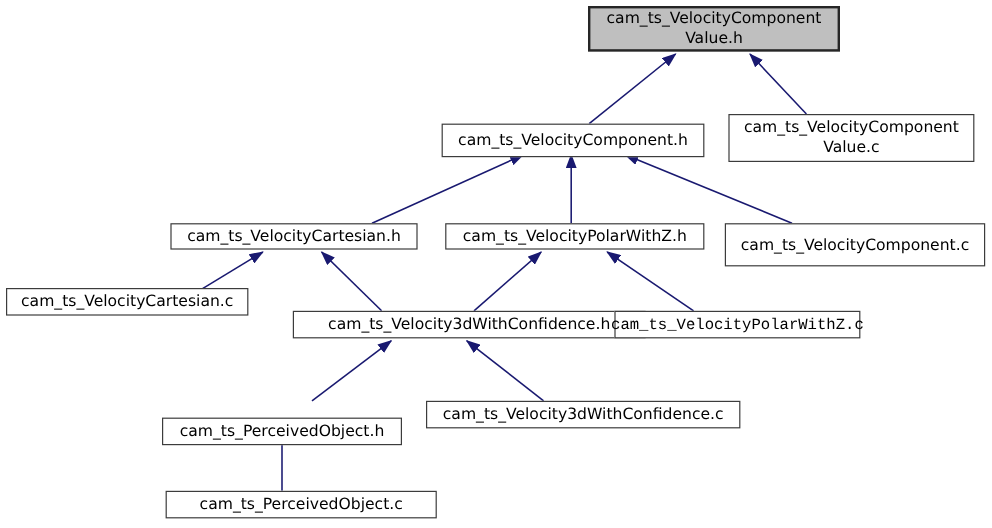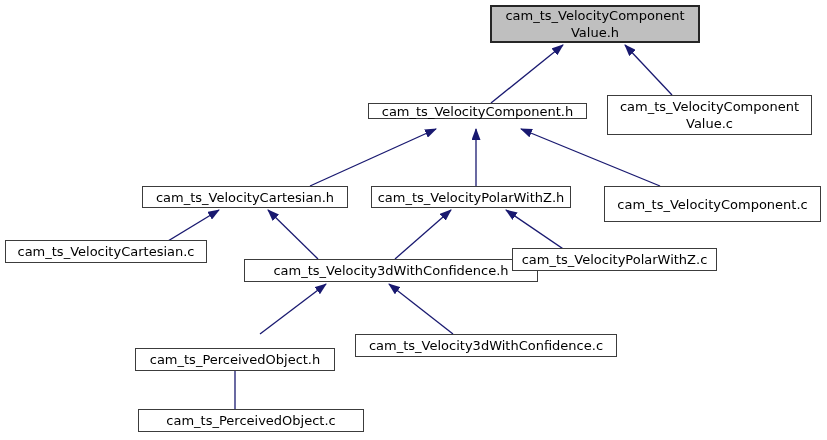--- a/index.html
+++ b/index.html
@@ -66,26 +66,26 @@
         <line x1="395" y1="259" x2="451" y2="210" stroke="#191970" stroke-width="1.3" marker-end="url(#arrowhead)"></line>
         <line x1="578" y1="259" x2="506" y2="210" stroke="#191970" stroke-width="1.3" marker-end="url(#arrowhead)"></line>
         <line x1="260" y1="334" x2="326" y2="284" stroke="#191970" stroke-width="1.3" marker-end="url(#arrowhead)"></line>
         <line x1="453" y1="334" x2="389" y2="284" stroke="#191970" stroke-width="1.3" marker-end="url(#arrowhead)"></line>
         <line x1="235" y1="409" x2="235" y2="359" stroke="#191970" stroke-width="1.3" marker-end="url(#arrowhead)"></line>
       </g>
   </svg>
   <div id="node-layer">
       <div class="node highlight" style="left: 490px; top: 5px; width: 210px; height: 38px;">cam_ts_VelocityComponent
 Value.h</div>
-      <div class="node" style="left: 368px; top: 103px; width: 219px; height: 16px;">cam_ts_VelocityComponent.h</div>
+      <div class="node" style="left: 368px; top: 103px; width: 219px; height: 28px;">cam_ts_VelocityComponent.h</div>
       <div class="node" style="left: 607px; top: 95px; width: 205px; height: 40px;">cam_ts_VelocityComponent
 Value.c</div>
       <div class="node" style="left: 142px; top: 186px; width: 206px; height: 22px; text-align: center;">cam_ts_VelocityCartesian.h</div>
-      <div class="node" style="left: 371px; top: 186px; width: 200px; height: 22px;">cam_ts_VelocityPolarWithZ.h</div>
+      <div class="node" style="left: 371px; top: 186px; width: 216px; height: 22px;">cam_ts_VelocityPolarWithZ.h</div>
       <div class="node" style="left: 604px; top: 186px; width: 217px; height: 36px;">cam_ts_VelocityComponent.c</div>
       <div class="node" style="left: 5px; top: 240px; width: 202px; height: 23px;">cam_ts_VelocityCartesian.c</div>
       <div class="node" style="left: 244px; top: 259px; width: 294px; height: 23px;">cam_ts_Velocity3dWithConfidence.h</div>
-      <div class="node" style="left: 512px; top: 248px; width: 205px; height: 23px;">cam_ts_VelocityPolarWithZ.c</div>
+      <div class="node" style="left: 512px; top: 259px; width: 205px; height: 23px; font-family: Liberation Mono, monospace;">cam_ts_VelocityPolarWithZ.c</div>
       <div class="node" style="left: 135px; top: 348px; width: 200px; height: 23px;">cam_ts_PerceivedObject.h</div>
       <div class="node" style="left: 355px; top: 334px; width: 262px; height: 23px;">cam_ts_Velocity3dWithConfidence.c</div>
       <div class="node" style="left: 138px; top: 409px; width: 226px; height: 23px;">cam_ts_PerceivedObject.c</div>
     </div>
 </div>
 
 </body></html>

